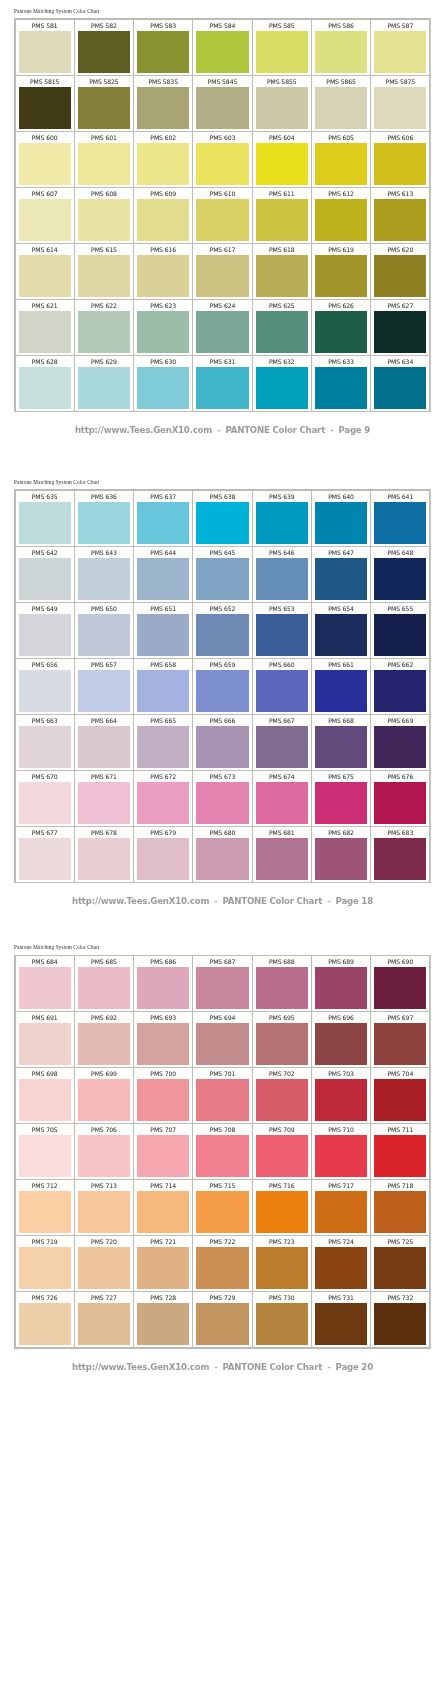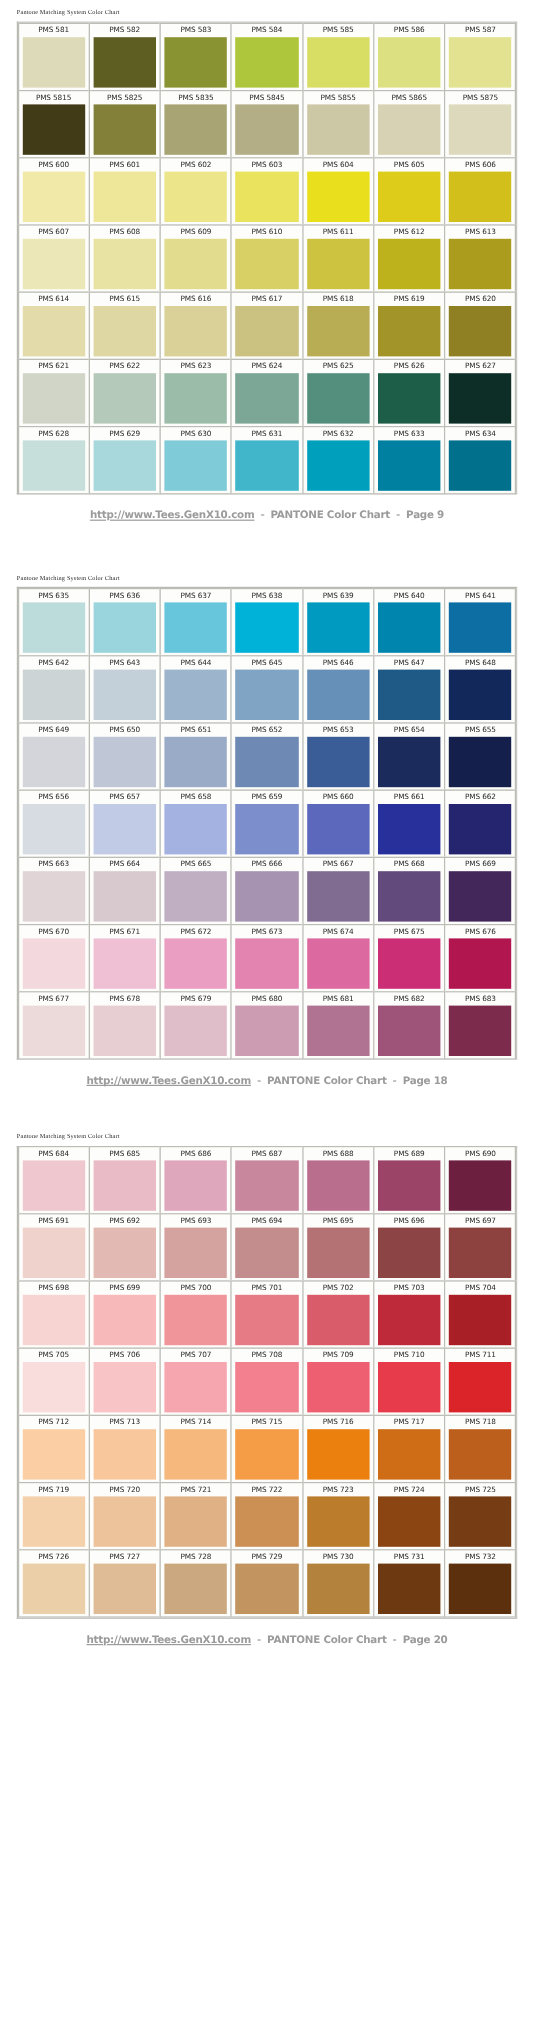--- a/index.html
+++ b/index.html
@@ -74,21 +74,21 @@
     color: #9b9b9b;
     letter-spacing: -0.2px;
     padding: 13px 0 0 0;
     white-space: nowrap;
   }
   .footer .sep {
     padding: 0 5px;
     color: #b0b0b0;
     font-weight: bold;
   }
-  .footer .url { color: #9b9b9b; text-decoration: underline; }
+  .footer .url { color: #9b9b9b; }
   .footer .mid { color: #9b9b9b; }
   .footer .pg  { color: #9b9b9b; }
   .page-gap { height: 36px; }
   .page-gap-small { height: 30px; }
 </style>
 </head>
 <body>
 
 <div id="root">
     <div class="page">

